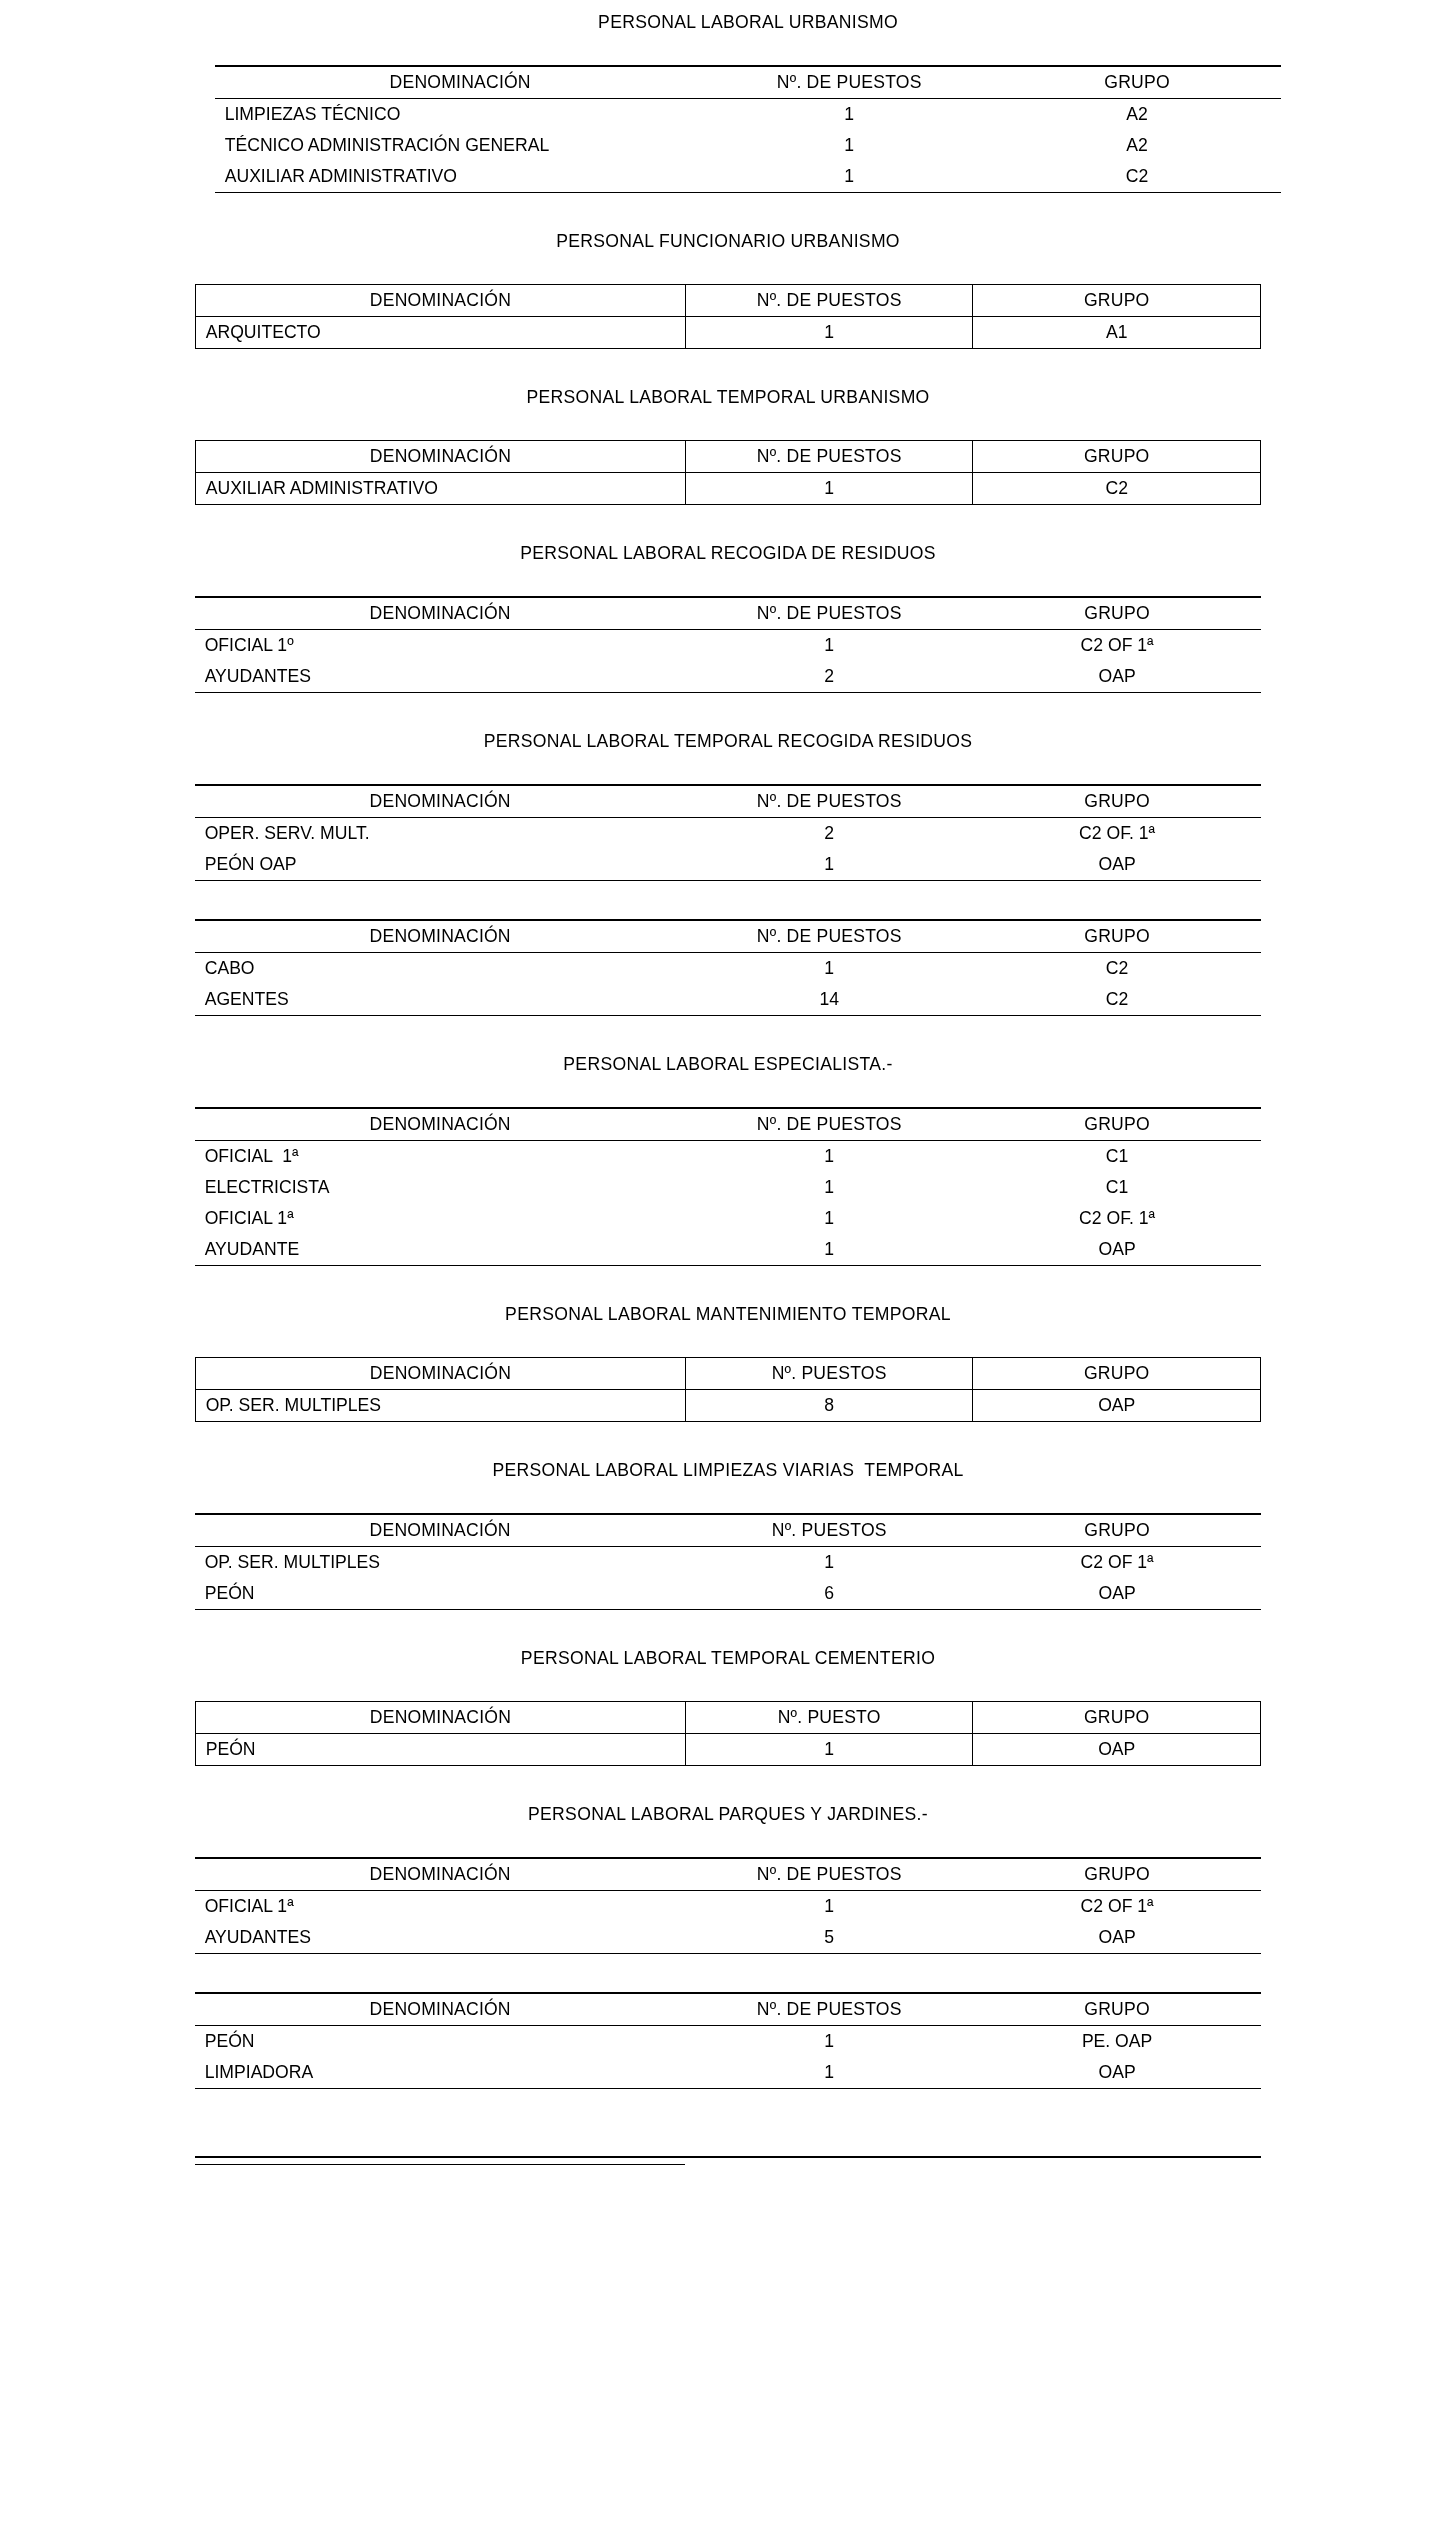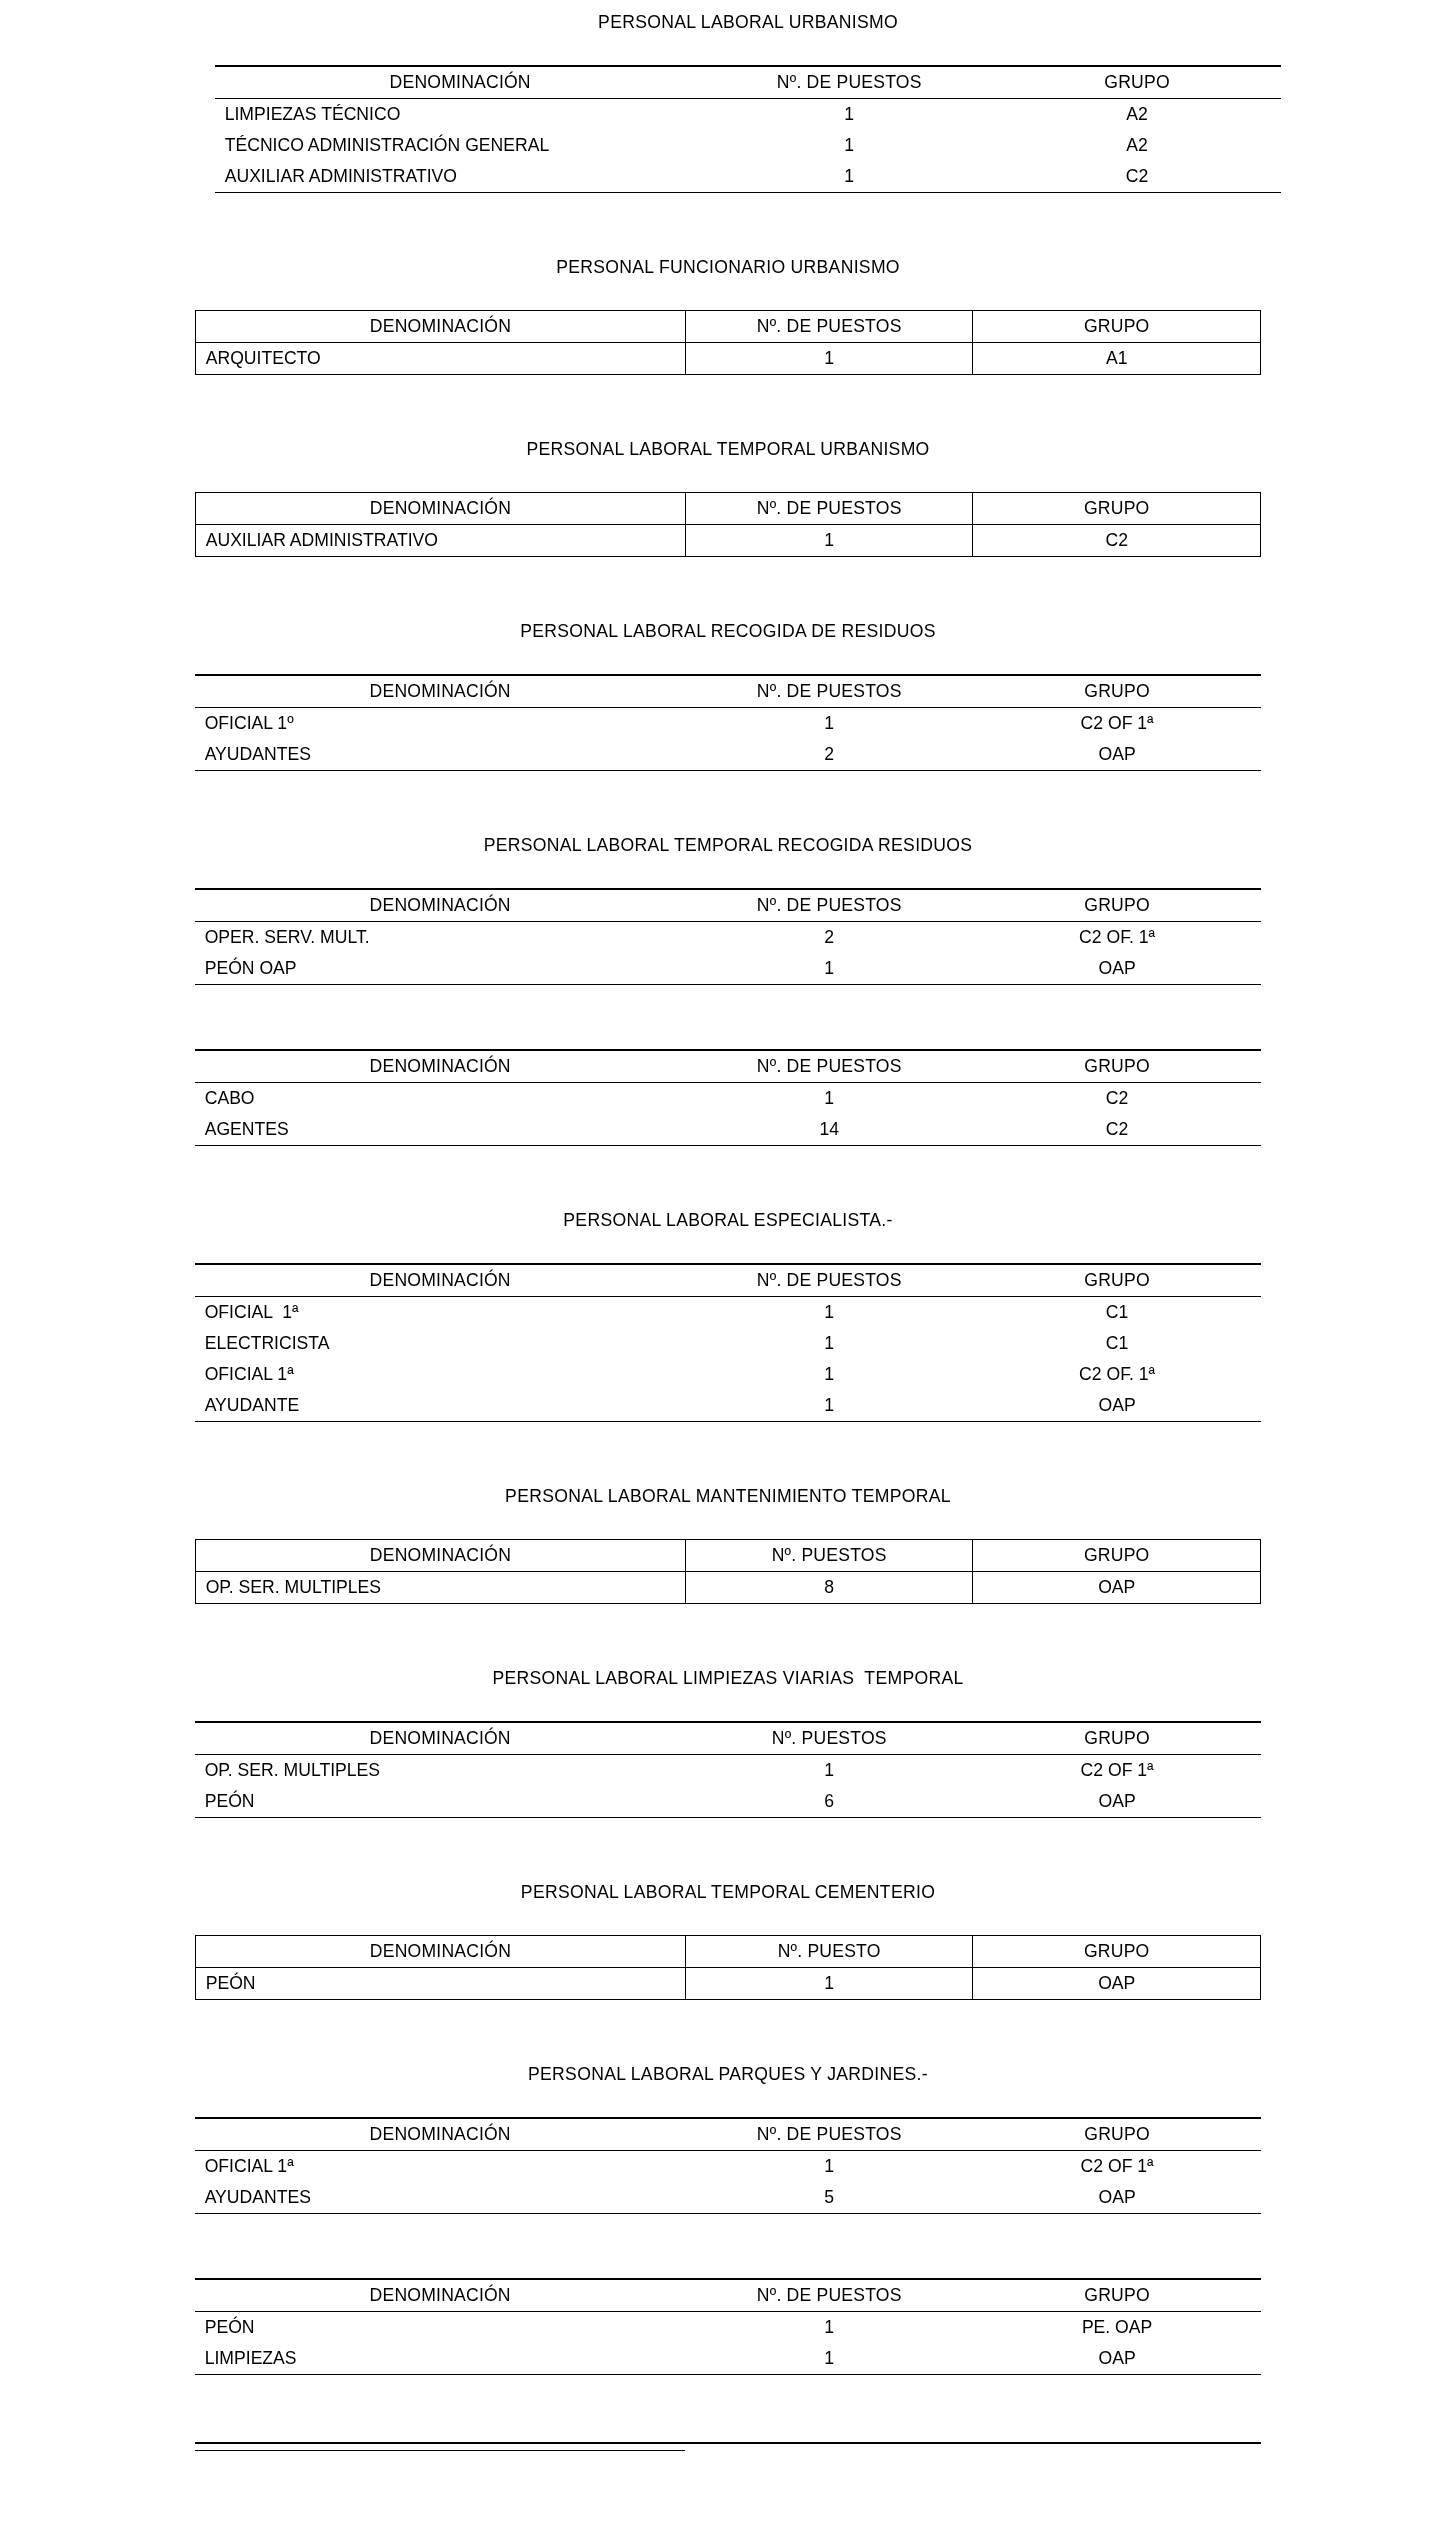--- a/index.html
+++ b/index.html
@@ -5,21 +5,21 @@
   html, body { margin: 0; padding: 0; background: #ffffff; }
   body {
     width: 1456px;
     height: 2525px;
     font-family: "Liberation Sans", sans-serif;
     color: #000000;
     overflow: hidden;
     position: relative;
   }
   .page { padding-top: 12.3px; }
-  .section { margin-top: 64px; }
+  .section { margin-top: 38px; }
   #sections .section:first-child { margin-top: 0; padding-left: 40px; }
   .section-title {
     text-align: center;
     font-size: 17.6px;
     line-height: 21px;
     margin-bottom: 32px;
     white-space: pre-wrap;
     letter-spacing: 0.3px;
   }
   table.tbl {
@@ -388,21 +388,21 @@
               <th>GRUPO</th>
             </tr>
           </thead>
           <tbody>
             <tr>
               <td class="c1">PEÓN</td>
               <td class="c2">1</td>
               <td class="c3">PE. OAP</td>
             </tr>
             <tr>
-              <td class="c1">LIMPIEZAS</td>
+              <td class="c1">LIMPIADORA</td>
               <td class="c2">1</td>
               <td class="c3">OAP</td>
             </tr>
           </tbody>
         </table>
       </div>
     </div>
   <div class="partial">
     <div class="partial-top"></div>
     <div class="partial-sub"></div>

